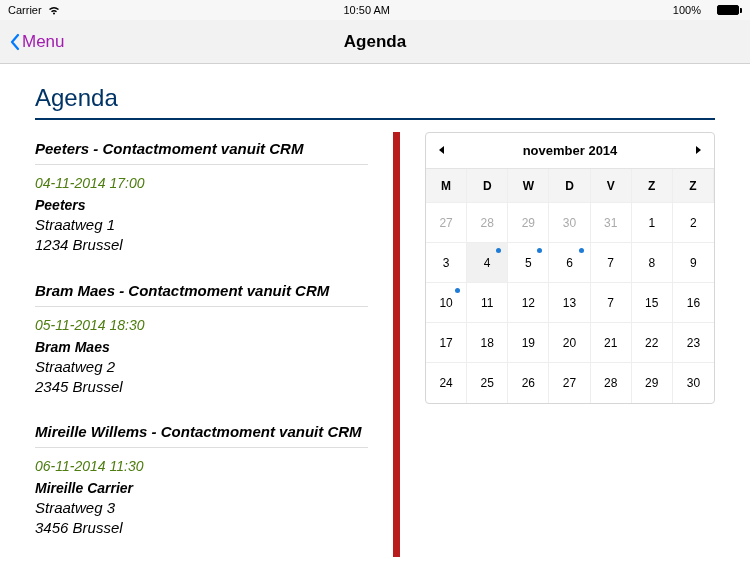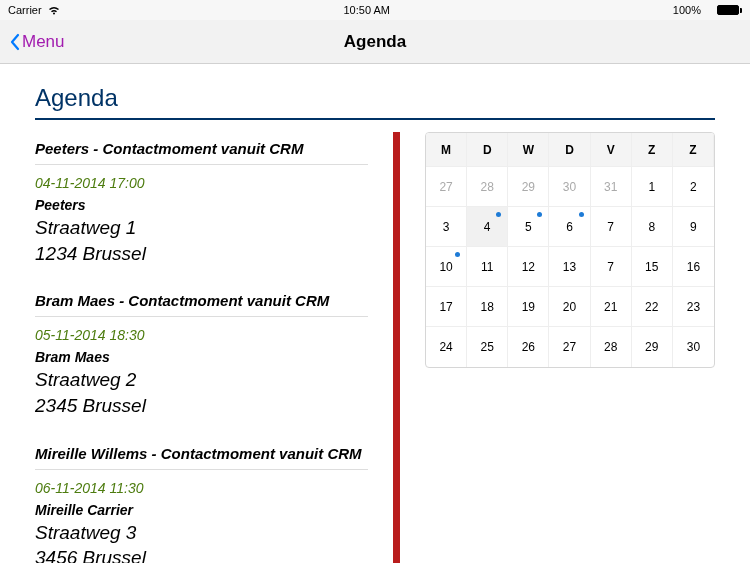--- a/index.html
+++ b/index.html
@@ -22,21 +22,21 @@
 
   .columns { display: flex; gap: 25px; }
   .left-col { flex: 1; border-right: 7px solid #b91c1c; padding-right: 25px; min-width: 0; font-style: italic; }
   .right-col { flex: 0 0 290px; }
 
   .agenda-item { padding: 8px 0 18px 0; }
   .agenda-item + .agenda-item { }
   .item-header { font-size: 15px; font-weight: 700; padding-bottom: 7px; border-bottom: 1px solid #ddd; margin-bottom: 10px; }
   .item-datetime { color: #4d7c0f; font-size: 14px; margin-bottom: 6px; }
   .item-name { font-weight: 700; font-size: 14px; margin-bottom: 2px; }
-  .item-addr { font-size: 19px; line-height: 1.35; }
+  .item-addr { font-size: 15px; line-height: 1.35; }
 
   .calendar { border: 1px solid #d6d6d6; border-radius: 4px; overflow: hidden; }
   .cal-head { display: flex; align-items: center; justify-content: space-between; height: 36px; border-bottom: 1px solid #e3e3e3; padding: 0 10px; }
   .cal-arrow { cursor: pointer; font-size: 14px; }
   .cal-month { font-size: 13px; font-weight: 600; }
   .cal-grid { display: grid; grid-template-columns: repeat(7, 1fr); }
   .cal-dow, .cal-day { height: 40px; display: flex; align-items: center; justify-content: center; font-size: 12px; border-bottom: 1px solid #eee; border-right: 1px solid #eee; position: relative; }
   .cal-dow { background: #f4f4f4; font-weight: 700; height: 34px; }
   .cal-day:nth-child(7n) { border-right: none; }
   .cal-grid > :nth-last-child(-n+7) { border-bottom: none; }
@@ -94,20 +94,33 @@
         </div>
         <div class="agenda-item">
           <div class="item-header">Mireille Willems - Contactmoment vanuit CRM</div>
           <div class="item-datetime">06-11-2014 11:30</div>
           <div class="item-name">Mireille Carrier</div>
           <div class="item-addr">Straatweg 3<br>3456 Brussel</div>
         </div>
       </div>
     <div class="right-col">
       <div class="calendar">
+        <div class="cal-head">
+          <span class="cal-arrow">
+            <svg width="12" height="12" viewBox="0 0 12 12">
+                <path d="M8 2 L3 6 L8 10 Z" fill="#000"></path>
+              </svg>
+          </span>
+          <span class="cal-month">november 2014</span>
+          <span class="cal-arrow">
+            <svg width="12" height="12" viewBox="0 0 12 12">
+                <path d="M4 2 L9 6 L4 10 Z" fill="#000"></path>
+              </svg>
+          </span>
+        </div>
         <div class="cal-grid" id="cal-grid">
             <div class="cal-dow">M</div>
             <div class="cal-dow">D</div>
             <div class="cal-dow">W</div>
             <div class="cal-dow">D</div>
             <div class="cal-dow">V</div>
             <div class="cal-dow">Z</div>
             <div class="cal-dow">Z</div>
             <div class="cal-day other">27</div>
             <div class="cal-day other">28</div>

